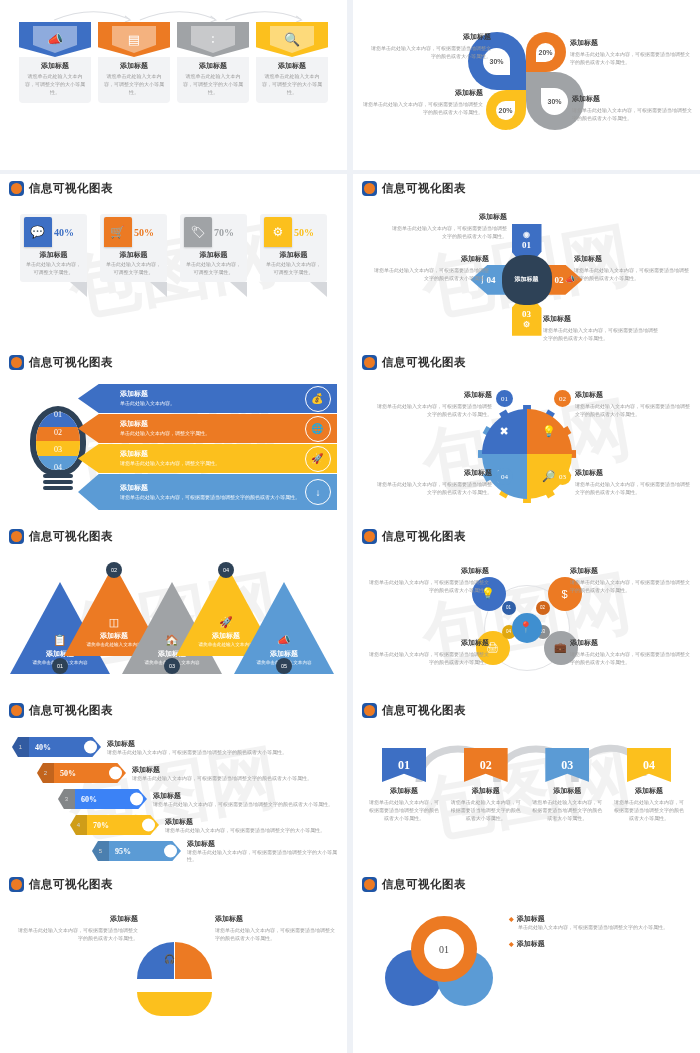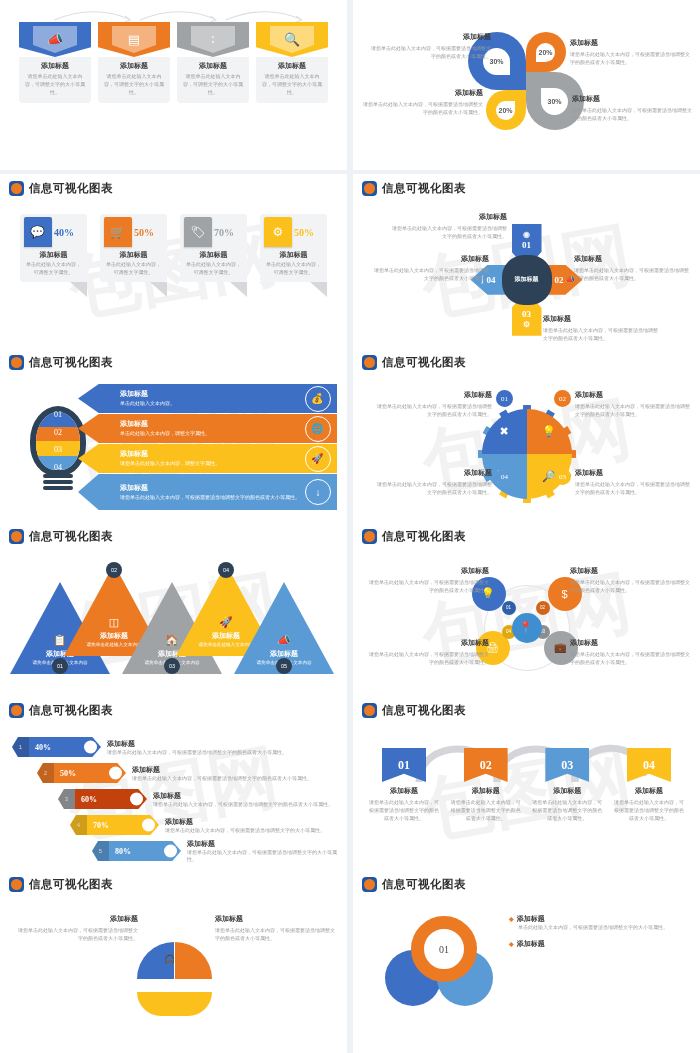--- a/index.html
+++ b/index.html
@@ -700,21 +700,21 @@
           <div class="st-dot"></div>
         </div>
         <div class="st-txt">
           <div class="t">添加标题</div>
           <div class="d">请您单击此处输入文本内容，可根据需要适当地调整文字的颜色或者大小等属性。</div>
         </div>
       </div>
       <div class="st-row" style="padding-left:46px">
         <div class="st-arrow">
           <div class="st-idx" style="background:#a0a3a6">3</div>
-          <div class="st-bar" style="background:#c2410c">60%</div>
+          <div class="st-bar" style="background:#3b82f6">60%</div>
           <div class="st-dot"></div>
         </div>
         <div class="st-txt">
           <div class="t">添加标题</div>
           <div class="d">请您单击此处输入文本内容，可根据需要适当地调整文字的颜色或者大小等属性。</div>
         </div>
       </div>
       <div class="st-row" style="padding-left:58px">
         <div class="st-arrow">
           <div class="st-idx" style="background:#fcc01d">4</div>
@@ -722,21 +722,21 @@
           <div class="st-dot"></div>
         </div>
         <div class="st-txt">
           <div class="t">添加标题</div>
           <div class="d">请您单击此处输入文本内容，可根据需要适当地调整文字的大小等属性。</div>
         </div>
       </div>
       <div class="st-row" style="padding-left:80px">
         <div class="st-arrow">
           <div class="st-idx" style="background:#5b9bd5">5</div>
-          <div class="st-bar" style="background:#5b9bd5">80%</div>
+          <div class="st-bar" style="background:#5b9bd5">95%</div>
           <div class="st-dot"></div>
         </div>
         <div class="st-txt">
           <div class="t">添加标题</div>
           <div class="d">请您单击此处输入文本内容，可根据需要适当地调整文字的大小等属性。</div>
         </div>
       </div>
     </div>
   </div>
 

